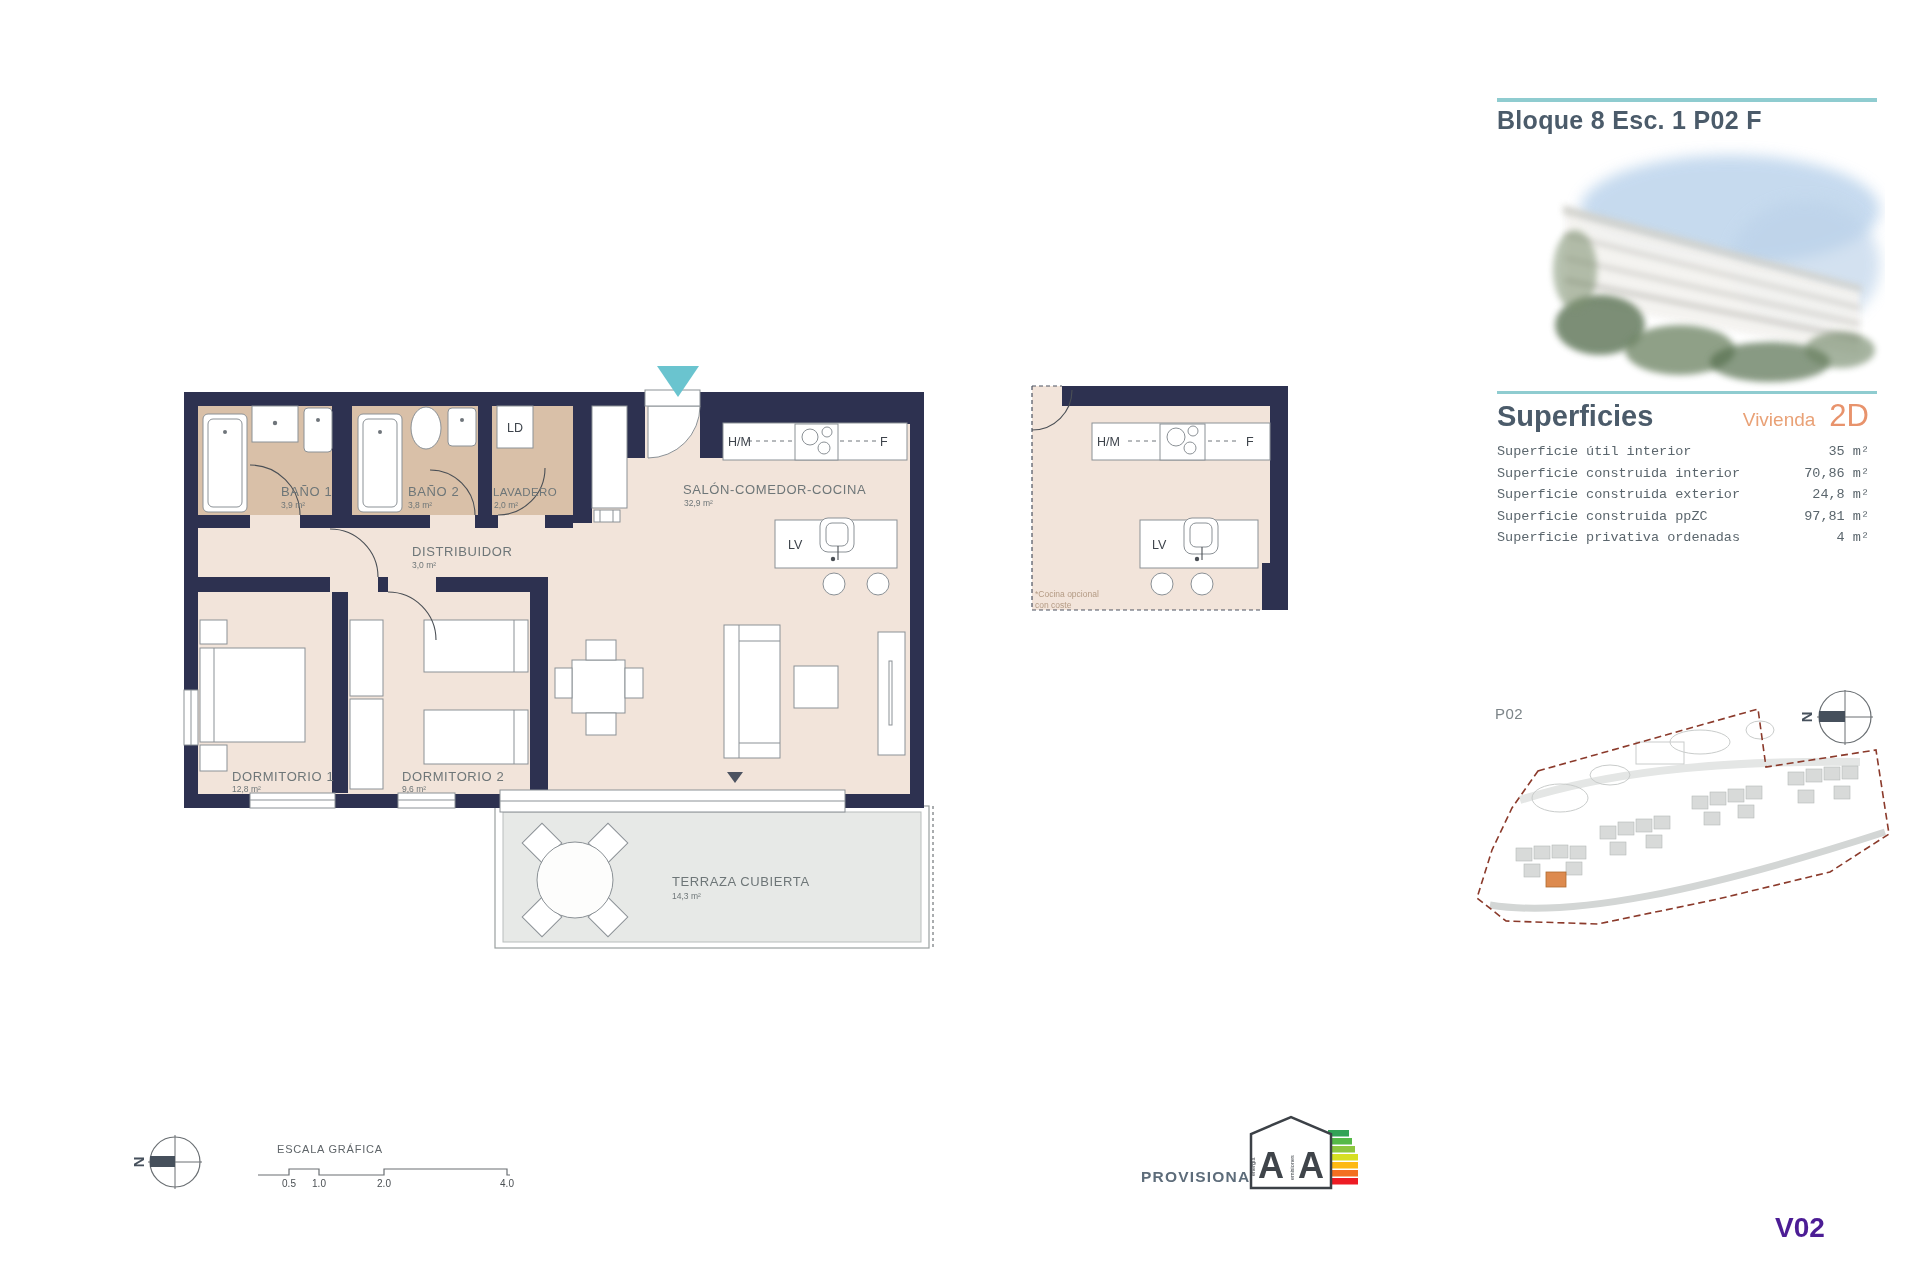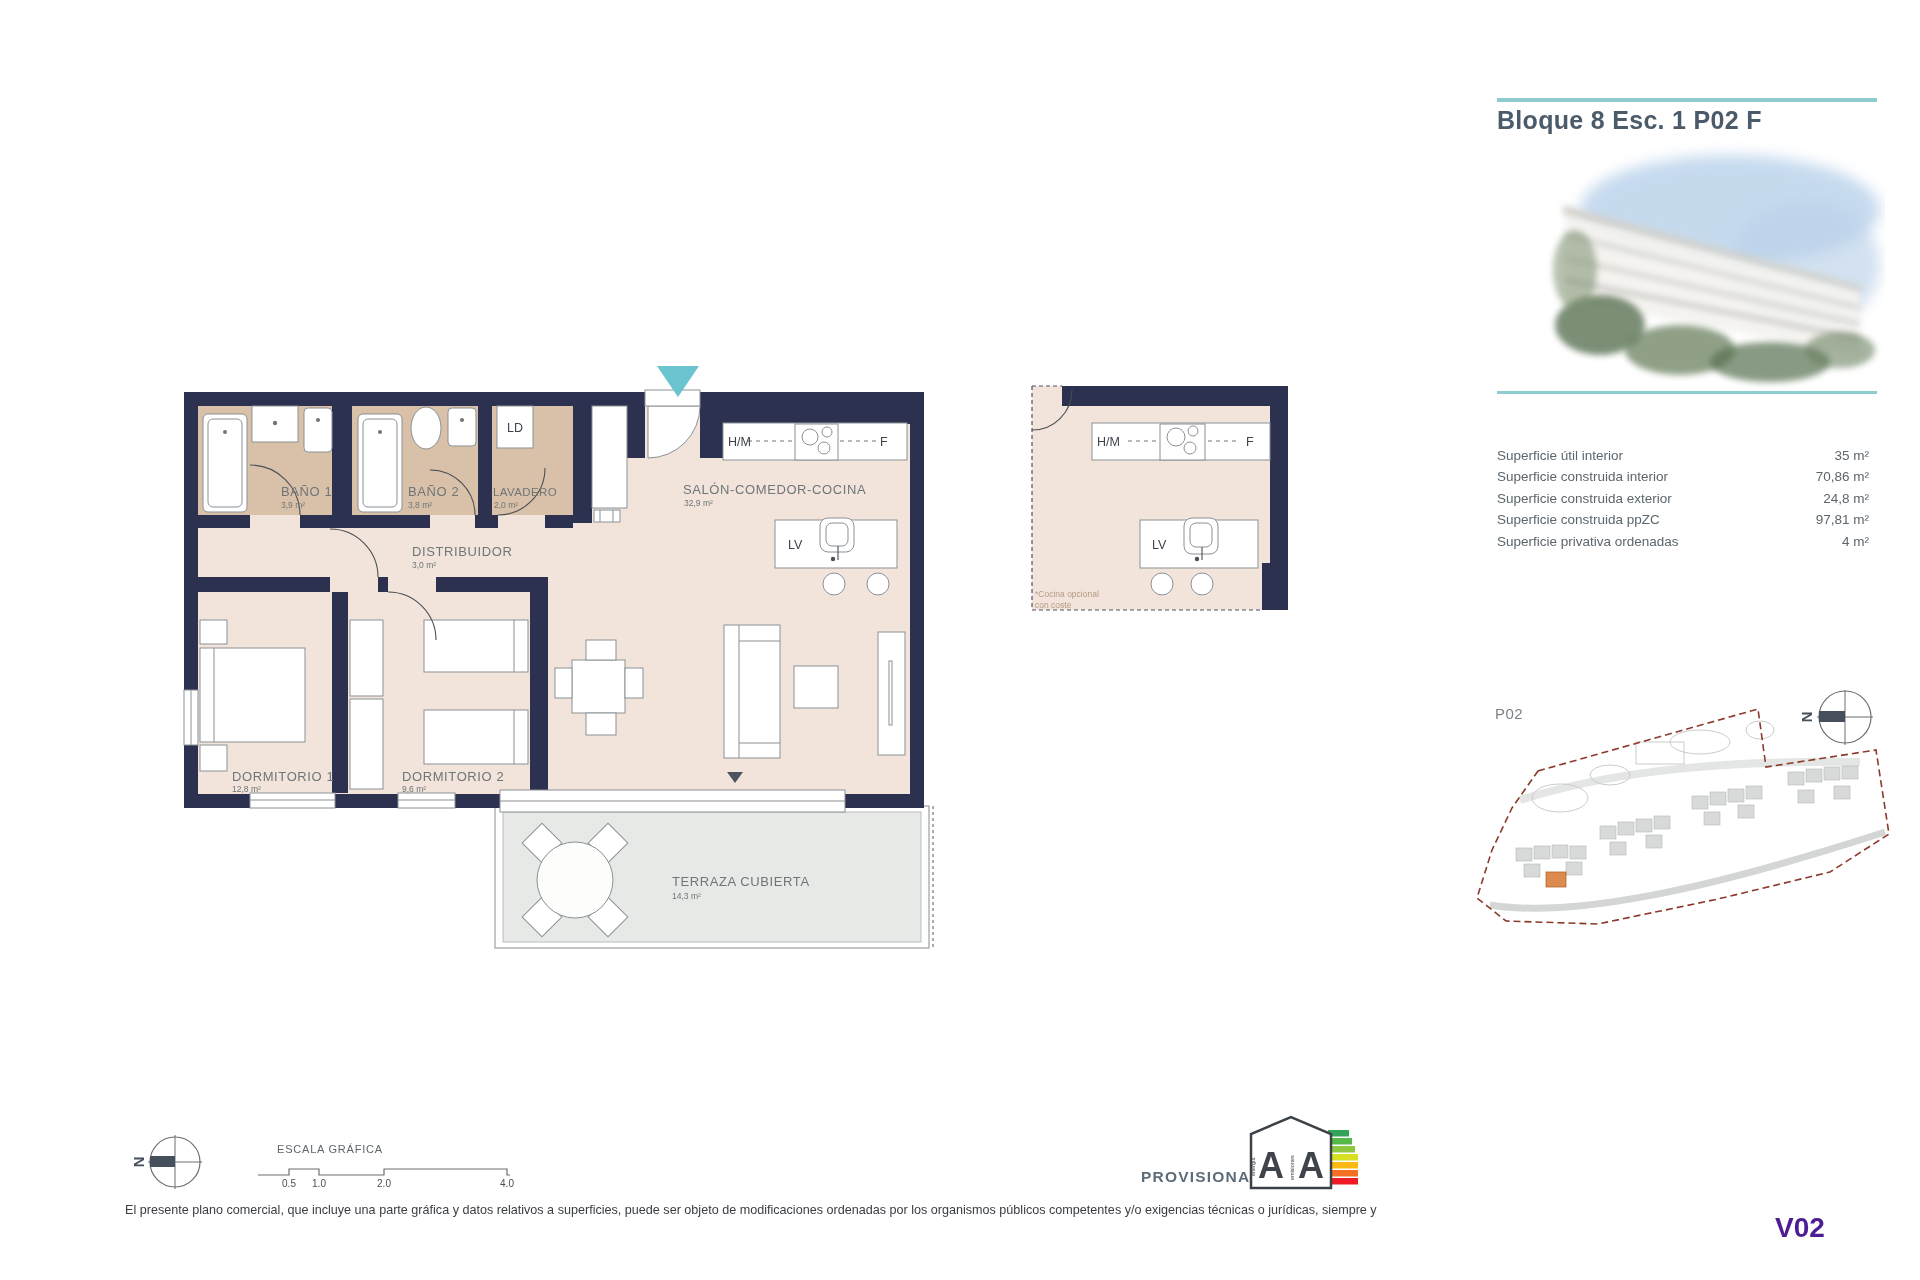--- a/index.html
+++ b/index.html
@@ -8,21 +8,21 @@
   .abs{position:absolute;}
 
   
   .rule{position:absolute;background:#8fccd0;}
   .block-title{position:absolute;font-size:25px;font-weight:bold;color:#4b5b6a;letter-spacing:.3px;}
   .sup-head{position:absolute;display:flex;align-items:baseline;width:372px;}
   .sup-head .h{font-size:29px;font-weight:bold;color:#4b5b6a;}
   .sup-head .viv{margin-left:auto;font-size:19px;color:#e9a176;}
   .sup-head .tipo{margin-left:14px;font-size:31px;color:#e8936c;}
   .sup-table{position:absolute;width:372px;font-size:13.5px;color:#5b666d;}
-  .sup-row{display:flex;justify-content:space-between;height:21.5px;align-items:flex-end;}
+  .sup-row{display:flex;justify-content:space-between;height:21.5px;align-items:center;font-family:Liberation Mono, monospace;}
 
   
   text{font-family:"Liberation Sans",sans-serif;}
   .lbl{fill:#6e7678;font-size:13px;letter-spacing:.6px;}
   .lbl-s{fill:#6e7678;font-size:11.5px;letter-spacing:.4px;}
   .area{fill:#6e7678;font-size:8.5px;}
   .app{fill:#3d434b;font-size:12.5px;}
   .note{fill:#b49b85;font-size:8.5px;}
   .fix{fill:#ffffff;stroke:#8b9196;stroke-width:1;}
   .fixl{fill:none;stroke:#8b9196;stroke-width:1;}
@@ -272,20 +272,25 @@
     <line x1="25" y1="140" x2="320" y2="199" stroke="#a8a6a1" stroke-width="3" opacity="0.8" filter="url(#b2)"></line>
     <ellipse cx="60" cy="185" rx="45" ry="30" fill="#5c7355" opacity="0.8" filter="url(#b2)"></ellipse>
     <ellipse cx="140" cy="210" rx="55" ry="25" fill="#6a8160" opacity="0.75" filter="url(#b2)"></ellipse>
     <ellipse cx="230" cy="222" rx="60" ry="20" fill="#57704f" opacity="0.7" filter="url(#b2)"></ellipse>
     <ellipse cx="300" cy="210" rx="35" ry="18" fill="#6a8160" opacity="0.6" filter="url(#b2)"></ellipse>
     <ellipse cx="35" cy="130" rx="22" ry="40" fill="#7b8f6e" opacity="0.55" filter="url(#b2)"></ellipse>
   </svg>
 
   <div class="rule" style="left:1497px;top:391px;width:380px;height:3px;"></div>
 
+  <div class="sup-head" style="left:1497px;top:398px;">
+    <span class="h">Superficies</span>
+    <span class="viv">Vivienda</span>
+    <span class="tipo">2D</span>
+  </div>
 
   <div class="sup-table" style="left:1497px;top:441px;">
     <div class="sup-row">
       <span>Superficie útil interior</span>
       <span>35 m²</span>
     </div>
     <div class="sup-row">
       <span>Superficie construida interior</span>
       <span>70,86 m²</span>
     </div>
@@ -382,18 +387,17 @@
       <rect x="195" y="68" width="30" height="6.5" fill="#ed1c24"></rect>
       <polygon points="118,78 118,24 158,7 198,24 198,78" fill="#ffffff" stroke="#3c4147" stroke-width="2.5"></polygon>
       <text x="138" y="68" text-anchor="middle" font-size="36" font-weight="bold" fill="#3f444a">A</text>
       <text x="178" y="68" text-anchor="middle" font-size="36" font-weight="bold" fill="#3f444a">A</text>
       <text font-size="5.5" fill="#3c4147" transform="translate(122,66) rotate(-90)">energía</text>
       <text font-size="5.5" fill="#3c4147" transform="translate(161,70) rotate(-90)">emisiones</text>
     </g>
   </svg>
 
   <div class="disclaimer" style="left:125px;top:1202px;">
-    <div>El presente plano comercial, que incluye una parte gráfica y datos relativos a superficies, puede ser objeto de modificaciones ordenadas por los organismos públicos competentes y/o exigencias técnicas o jurídicas, siempre y</div>
   </div>
 
   <div class="version" style="left:1775px;top:1212px;">V02</div>
 
 </div>
 
 </body></html>

